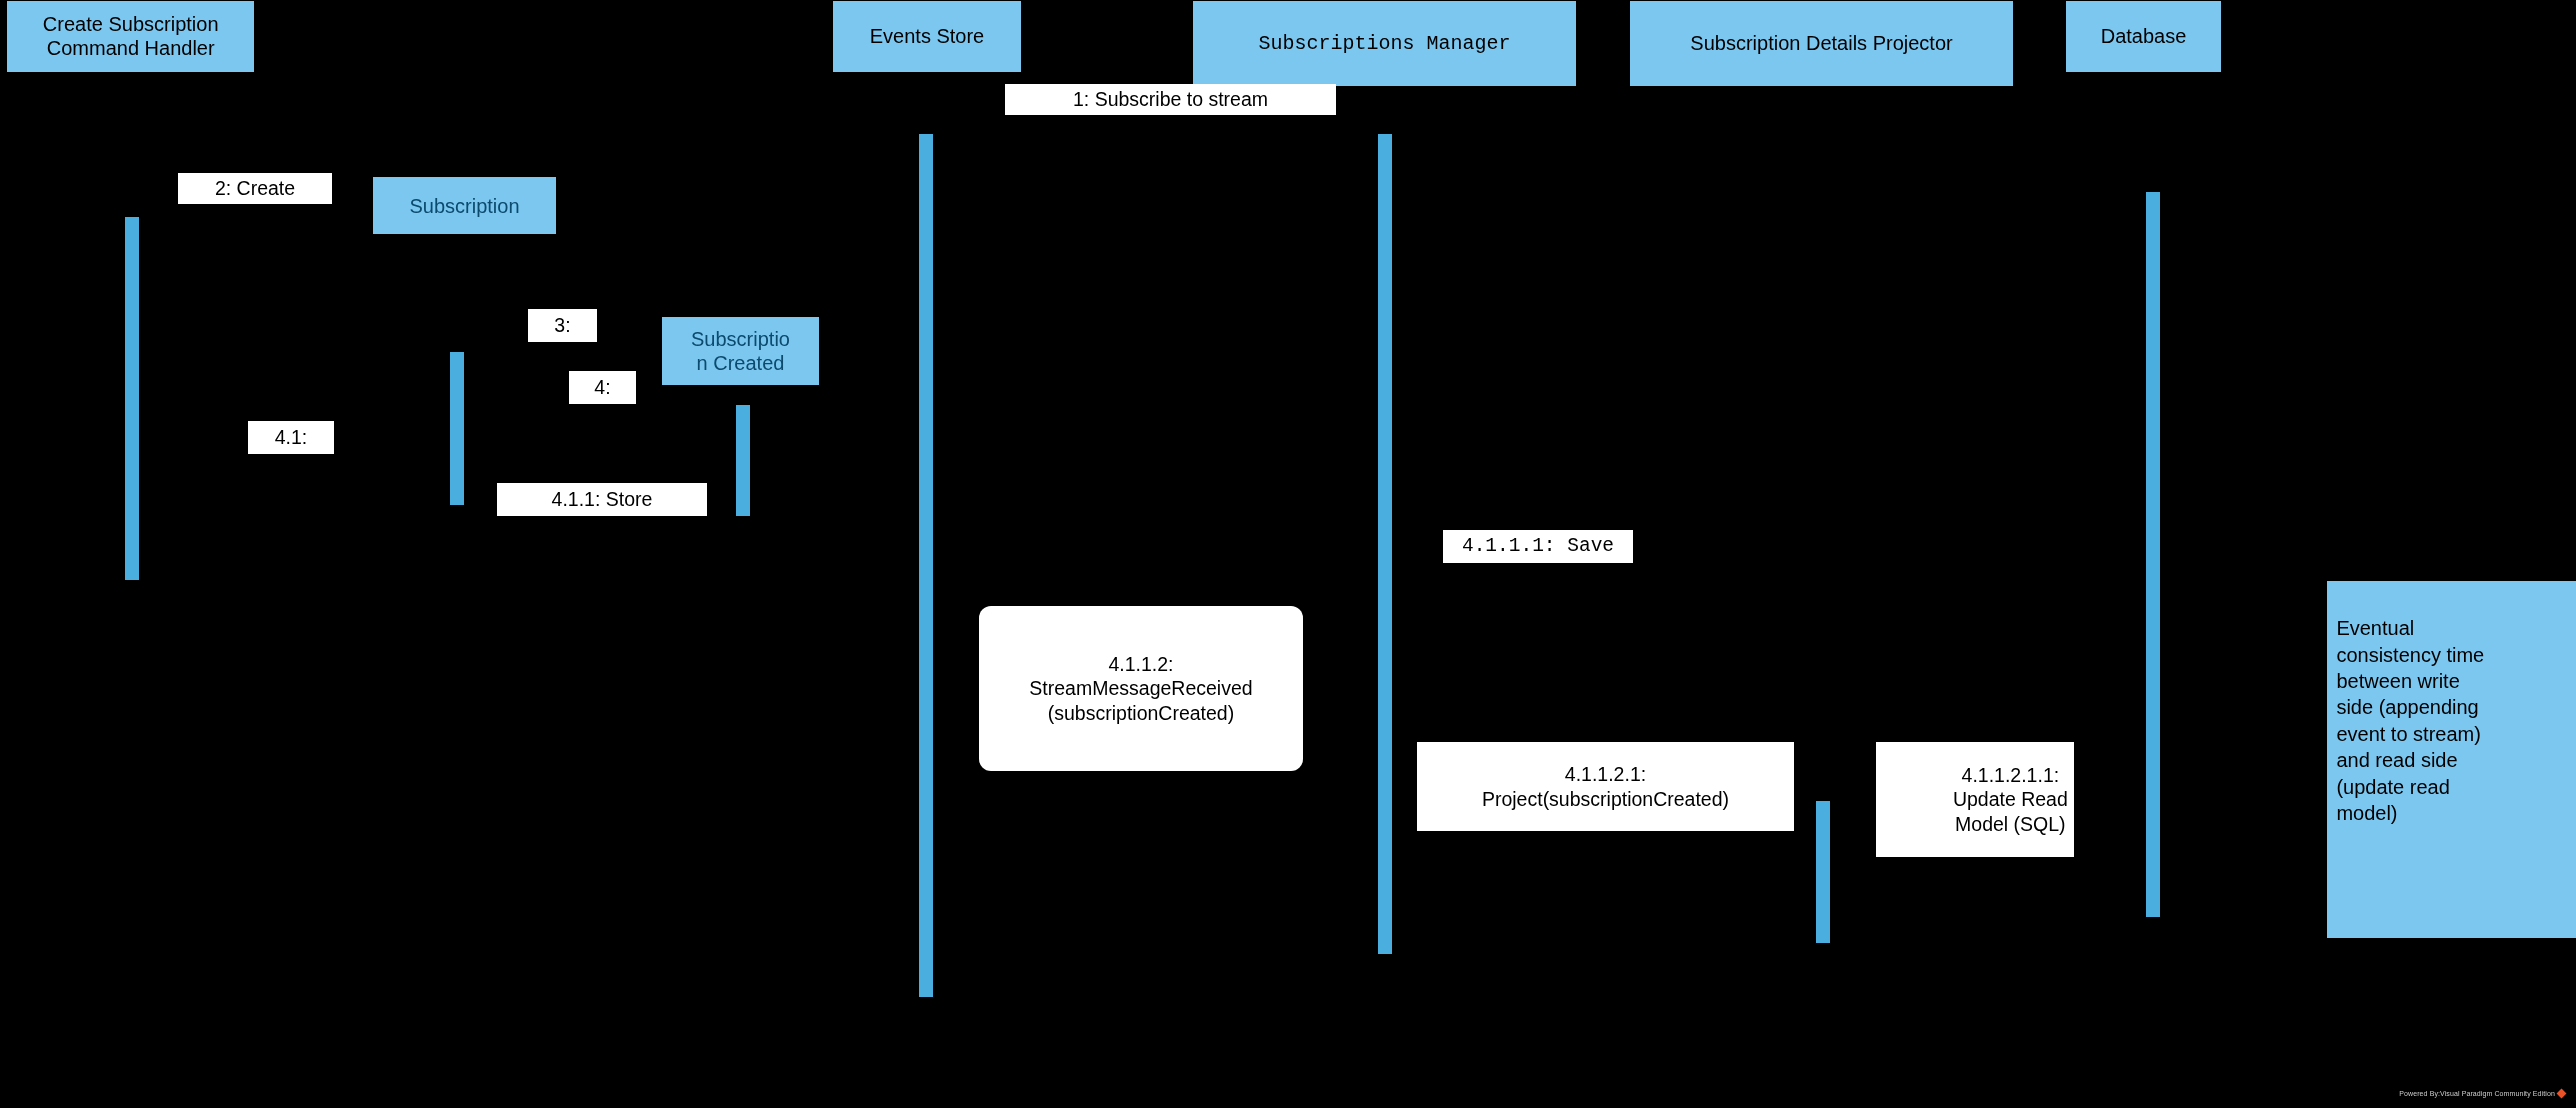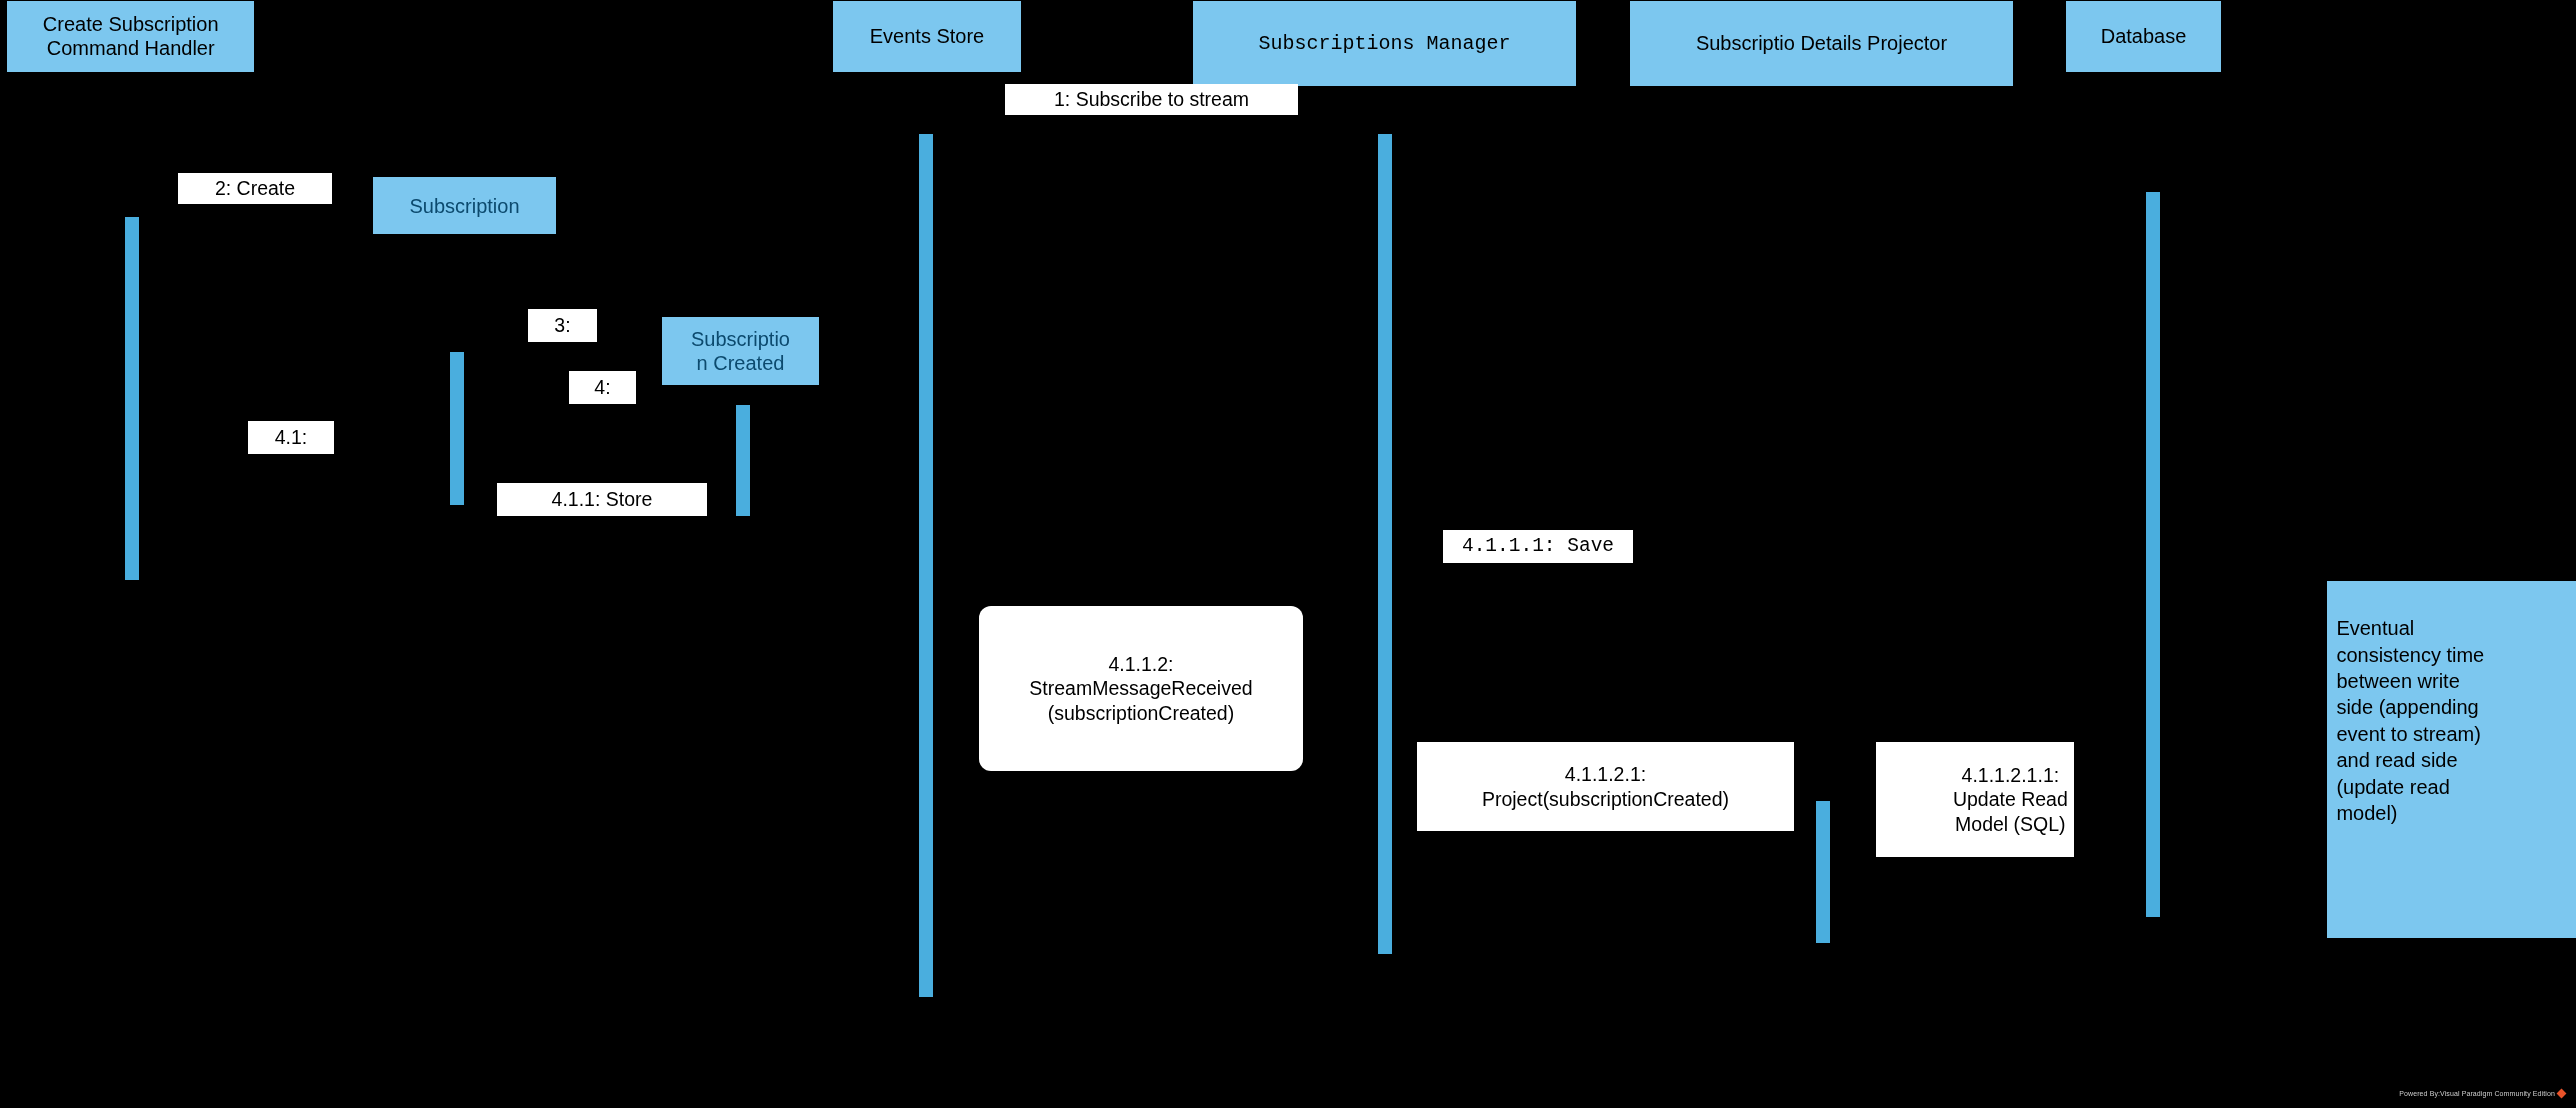--- a/index.html
+++ b/index.html
@@ -116,21 +116,21 @@
   <div class="participant" style="left:6.2px; top:0px; width:249px; height:73px;">
     <span>Create Subscription
 Command Handler</span>
   </div>
 
   <div class="participant" style="left:1192px; top:0px; width:385px; height:87px;font-family:Liberation Mono, monospace;">
     <span>Subscriptions Manager</span>
   </div>
 
   <div class="participant" style="left:1629px; top:0px; width:385px; height:87px;">
-    <span>Subscriptio Details Projector</span>
+    <span>Subscription Details Projector</span>
   </div>
 
   <div class="participant" style="left:2065px; top:0px; width:157px; height:73px;">
     <span>Database</span>
   </div>
 
   <div class="activation" style="left:125px; top:217px; width:14px; height:363px;"></div>
 
   <div class="activation" style="left:450px; top:352px; width:14px; height:153px;"></div>
 
@@ -159,21 +159,21 @@
     <span>Eventual
 consistency time
 between write
 side (appending
 event to stream)
 and read side
 (update read
 model)</span>
   </div>
 
-  <div class="msg" style="left:1005px; top:84px; width:293px; height:31px;">
+  <div class="msg" style="left:1005px; top:84px; width:331px; height:31px;">
     <span>1: Subscribe to stream</span>
   </div>
 
   <div class="msg" style="left:178px; top:173px; width:154px; height:31px;">
     <span>2: Create</span>
   </div>
 
   <div class="msg" style="left:528px; top:309px; width:69px; height:33px;">
     <span>3:</span>
   </div>

